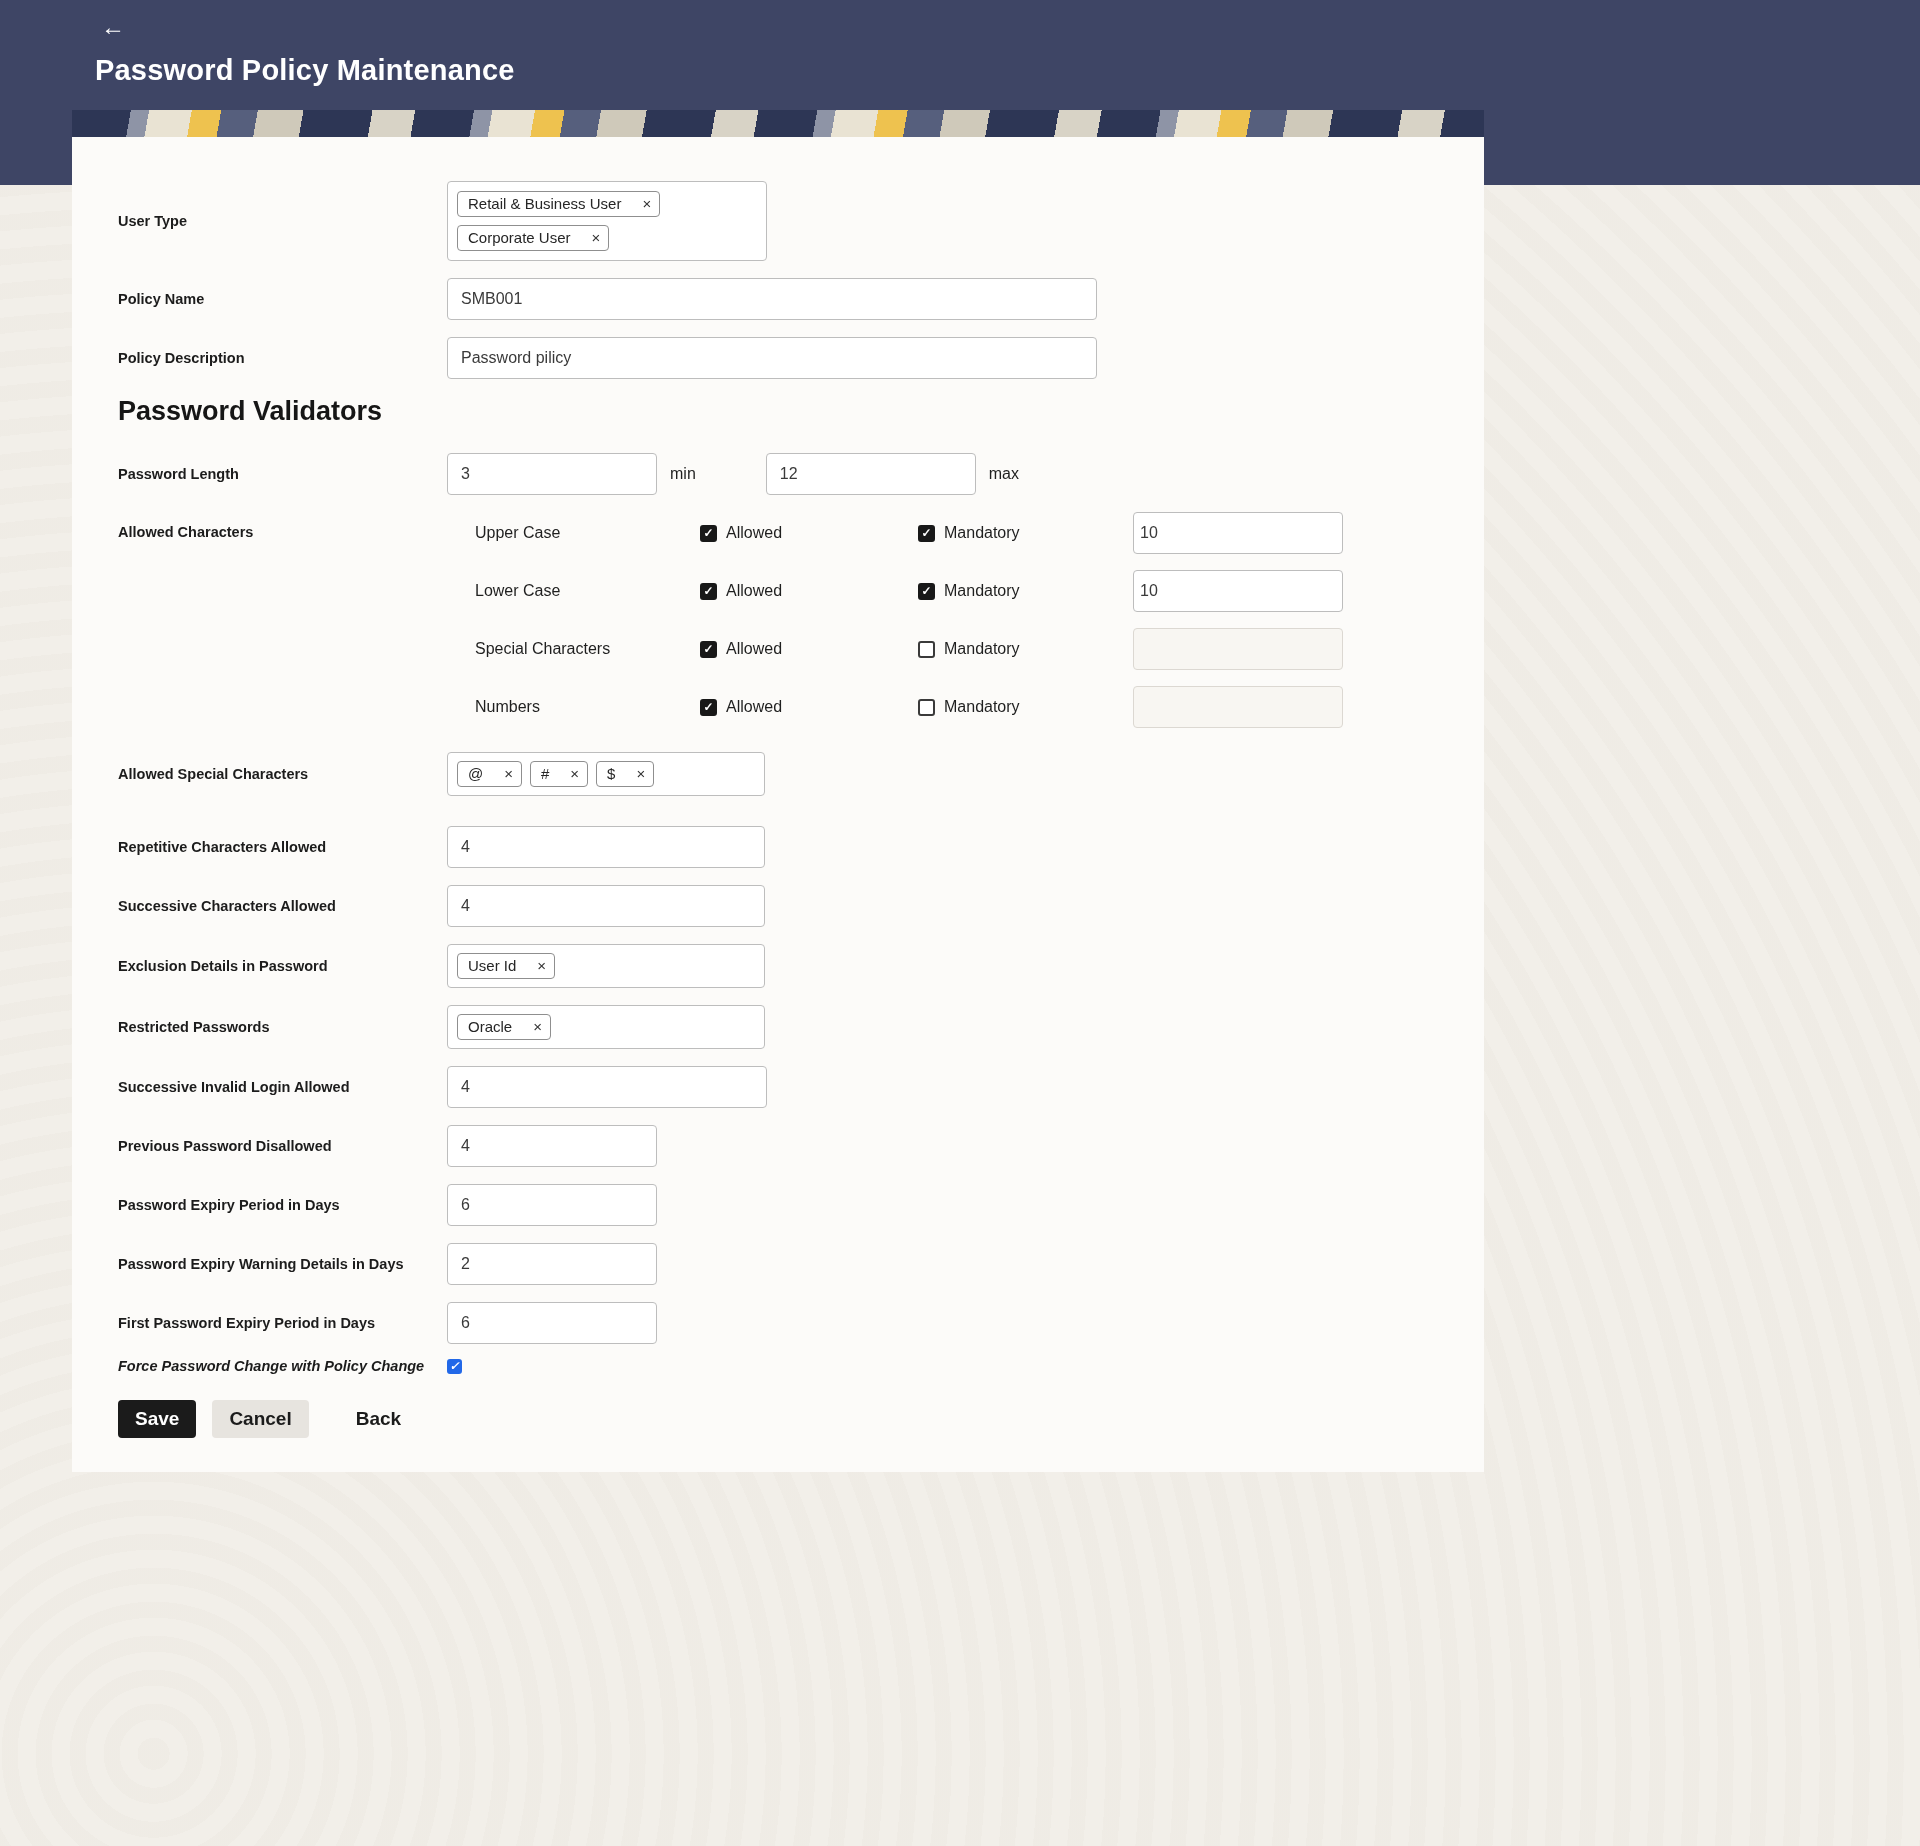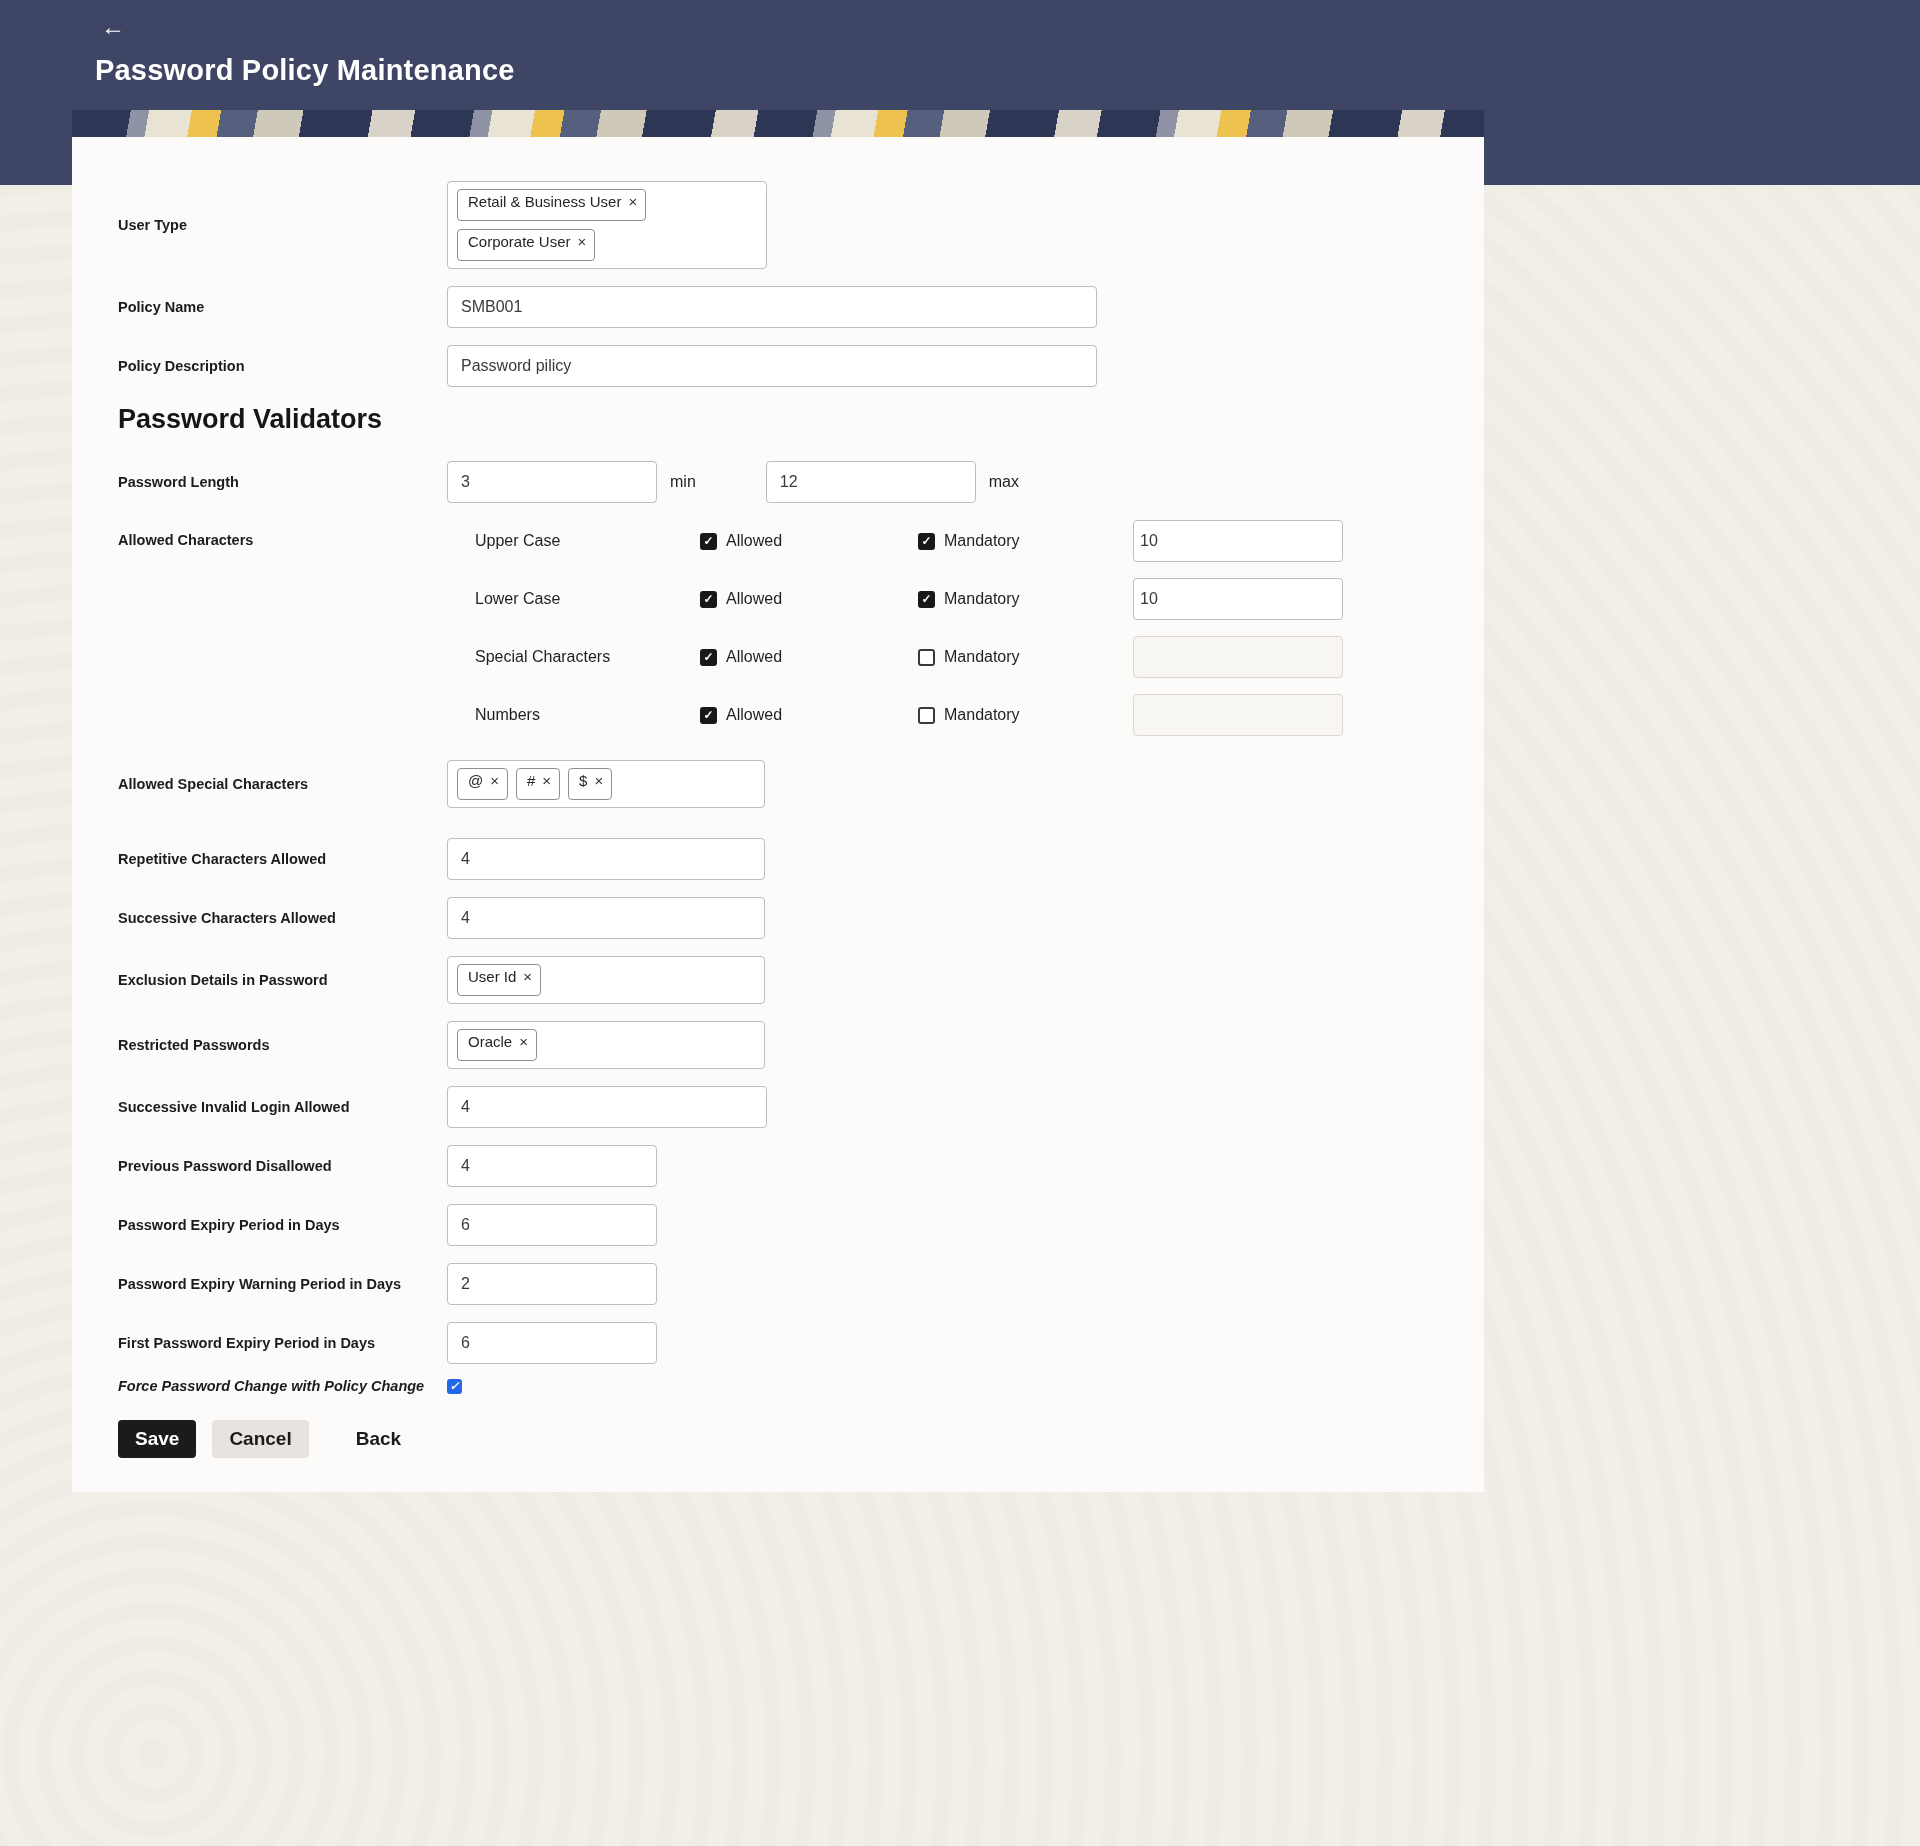--- a/index.html
+++ b/index.html
@@ -44,23 +44,23 @@
   .w650 { width:650px; } .w320 { width:320px; } .w318 { width:318px; } .w210 { width:210px; }
 
   .tagbox {
     border:1px solid #bdbdbd; border-radius:4px; background:#ffffff;
     display:flex; flex-wrap:wrap; gap:8px; padding:7px 9px; align-items:center; align-content:center;
     cursor:text;
   }
   .tagbox.usertype { width:320px; min-height:80px; }
   .tagbox.short { width:318px; min-height:44px; }
   .chip {
-    display:inline-flex; align-items:center; gap:7px;
+    display:inline-flex; align-items:center; gap:21px;
     border:1px solid #8f8f8f; border-radius:4px; background:#ffffff;
-    padding:3px 8px 10px 10px; font-size:15px; color:#262626; white-space:nowrap;
+    padding:3px 8px 4px 10px; font-size:15px; color:#262626; white-space:nowrap;
   }
   .chip .x { font-size:15px; color:#333333; cursor:pointer; line-height:1; }
 
   .section-heading { font-size:27px; font-weight:700; color:#161616; margin:10px 0 26px 0; }
 
   .inline-label { font-size:16px; color:#1f1f1f; margin-left:13px; }
   .gap-max { margin-left:70px; }
 
   .ac-rows { flex:1; display:flex; flex-direction:column; gap:16px; }
   .ac-row { display:flex; align-items:center; height:42px; }
@@ -282,21 +282,21 @@
       <input type="text" class="text-input w210" value="4" style="">
     </div>
 
 
     <div class="row">
       <div class="lbl">Password Expiry Period in Days</div>
       <input type="text" class="text-input w210" value="6" style="">
     </div>
 
     <div class="row">
-      <div class="lbl">Password Expiry Warning Period in Days</div>
+      <div class="lbl">Password Expiry Warning Details in Days</div>
       <input type="text" class="text-input w210" value="2" style="">
     </div>
 
     <div class="row" style="margin-bottom:14px;">
       <div class="lbl">First Password Expiry Period in Days</div>
       <input type="text" class="text-input w210" value="6" style="">
     </div>
 
     <div class="row" style="margin-bottom:0;font-style:italic;">
       <div class="lbl">Force Password Change with Policy Change</div>

